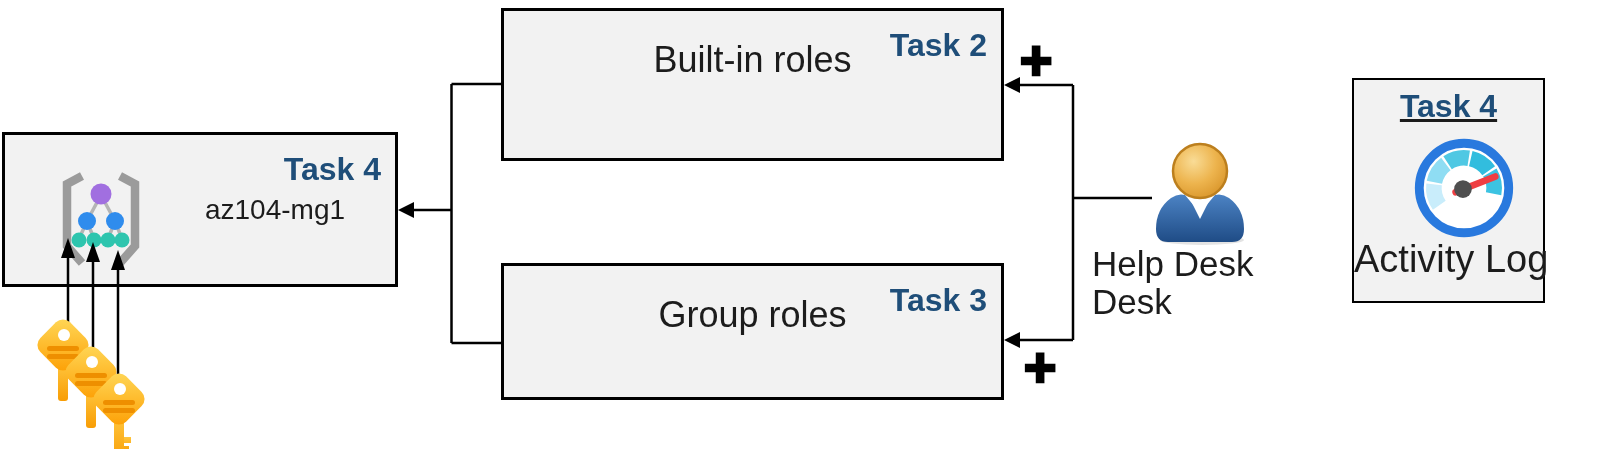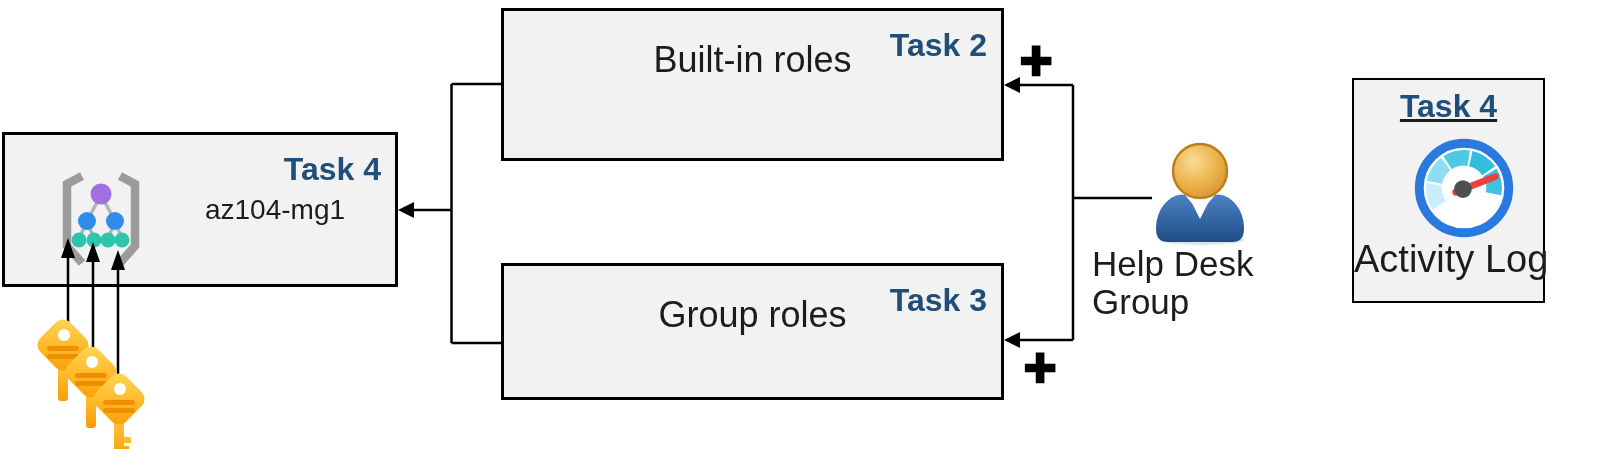--- a/index.html
+++ b/index.html
@@ -218,16 +218,16 @@
       </defs>
       <ellipse cx="48" cy="101" rx="42" ry="5" fill="#E3E3E3"></ellipse>
       <path d="M14,103 h64 q12,0 12,-13 q0,-20 -15,-31 q-7,-5 -14,-3 l-15,18 l-15,-18 q-7,-2 -14,3 q-15,11 -15,31 q0,13 12,13 z" fill="url(#bg2)"></path>
       <polygon points="34,56 46,80 58,56" fill="#ffffff"></polygon>
       <circle cx="46" cy="32" r="27" fill="url(#hg)" stroke="#BC7F1E" stroke-width="2.5"></circle>
     </svg>
   </div>
 
   <div class="group-label">
     <div>Help Desk</div>
-    <div>Group</div>
+    <div>Desk</div>
   </div>
 
 </div>
 
 </body></html>

